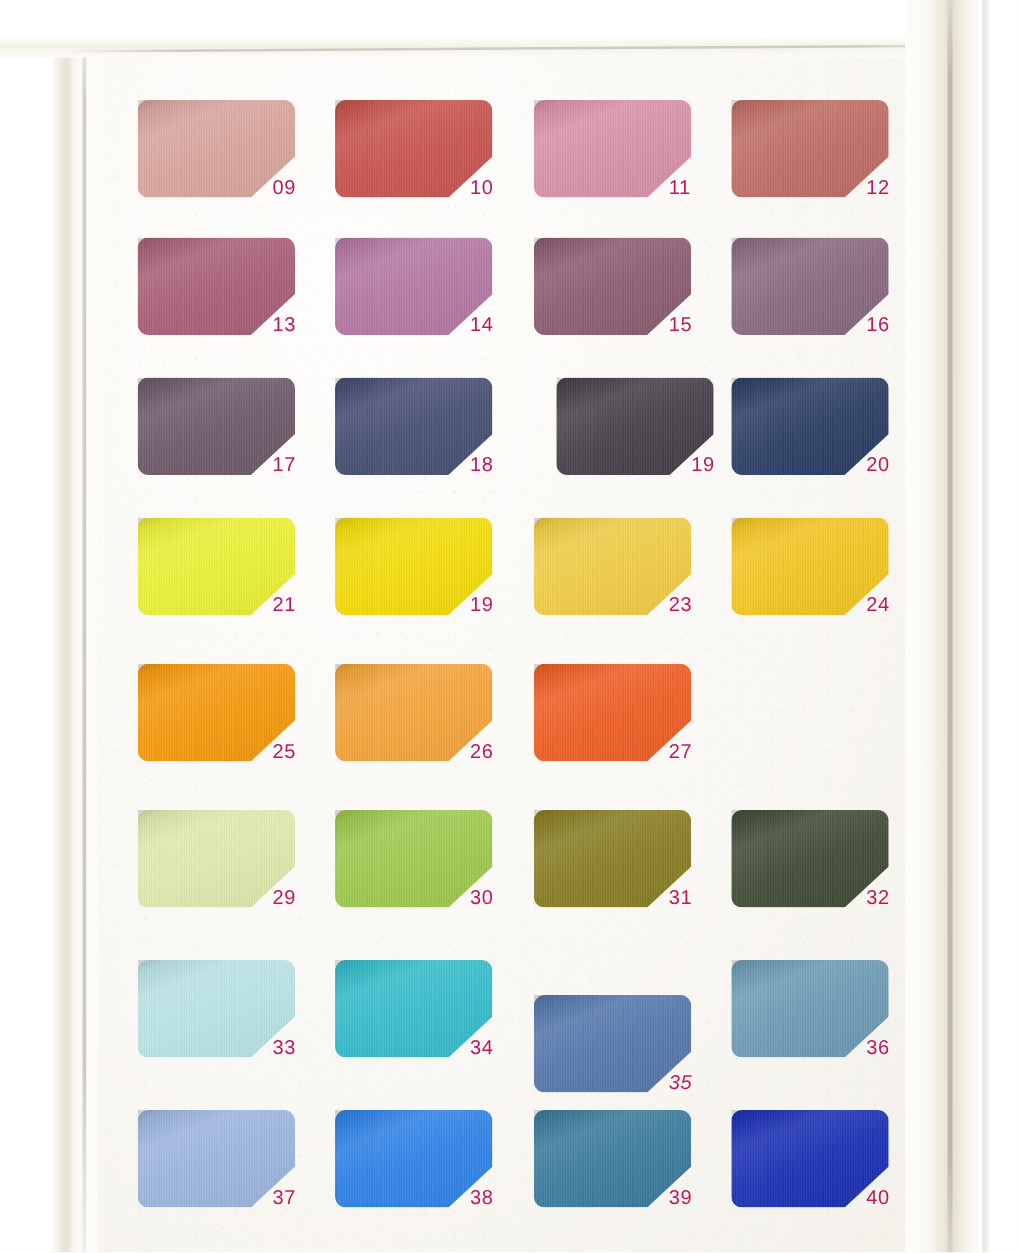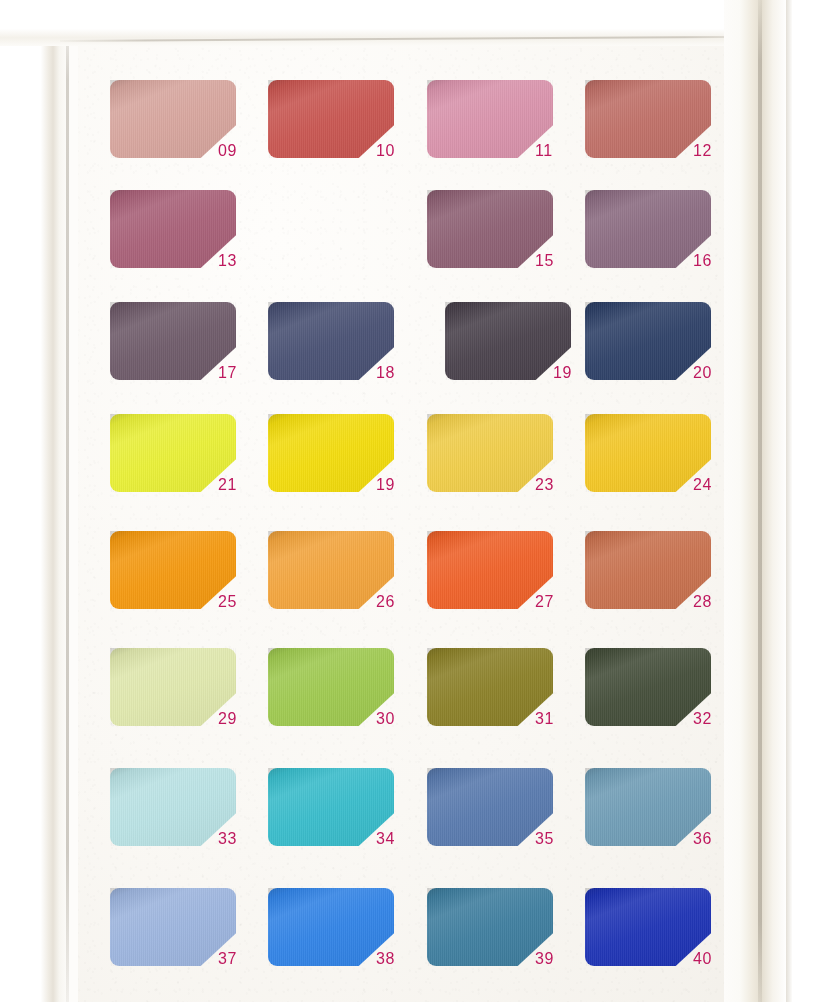--- a/index.html
+++ b/index.html
@@ -176,20 +176,24 @@
         <div class="swatch-label" style="left: 108px; top: 62px; text-align: right;">11</div>
       </div>
       <div class="swatch-cell" style="left: 585px; top: 80px; width: 186px; height: 100px;">
         <div class="swatch" title="terracotta rose" style="width: 126px; height: 78px; background: rgb(191, 110, 102);"></div>
         <div class="swatch-label" style="left: 108px; top: 62px;">12</div>
       </div>
       <div class="swatch-cell" style="left: 110px; top: 190px; width: 186px; height: 100px;">
         <div class="swatch" title="mauve rose" style="width: 126px; height: 78px; background: rgb(168, 95, 119);"></div>
         <div class="swatch-label" style="left: 108px; top: 62px;">13</div>
       </div>
+      <div class="swatch-cell" style="left: 268px; top: 190px; width: 186px; height: 100px;">
+        <div class="swatch" title="orchid" style="width: 126px; height: 78px; background: rgb(180, 120, 164);"></div>
+        <div class="swatch-label" style="left: 108px; top: 62px;">14</div>
+      </div>
       <div class="swatch-cell" style="left: 427px; top: 190px; width: 186px; height: 100px;">
         <div class="swatch" title="plum" style="width: 126px; height: 78px; background: rgb(141, 95, 114);"></div>
         <div class="swatch-label" style="left: 108px; top: 62px;">15</div>
       </div>
       <div class="swatch-cell" style="left: 585px; top: 190px; width: 186px; height: 100px;">
         <div class="swatch" title="muted purple" style="width: 126px; height: 78px; background: rgb(138, 106, 128);"></div>
         <div class="swatch-label" style="left: 108px; top: 62px;">16</div>
       </div>
       <div class="swatch-cell" style="left: 110px; top: 302px; width: 186px; height: 100px;">
         <div class="swatch" title="grey purple" style="width: 126px; height: 78px; background: rgb(109, 89, 104);"></div>
@@ -228,24 +232,20 @@
         <div class="swatch-label" style="left: 108px; top: 62px;">25</div>
       </div>
       <div class="swatch-cell" style="left: 268px; top: 531px; width: 186px; height: 100px;">
         <div class="swatch" title="light orange" style="width: 126px; height: 78px; background: rgb(243, 164, 59);"></div>
         <div class="swatch-label" style="left: 108px; top: 62px;">26</div>
       </div>
       <div class="swatch-cell" style="left: 427px; top: 531px; width: 186px; height: 100px;">
         <div class="swatch" title="vivid orange" style="width: 126px; height: 78px; background: rgb(239, 96, 39);"></div>
         <div class="swatch-label" style="left: 108px; top: 62px;">27</div>
       </div>
-      <div class="swatch-cell" style="left: 585px; top: 531px; width: 186px; height: 100px;">
-        <div class="swatch" title="burnt sienna" style="width: 126px; height: 78px; background: rgb(200, 112, 77);"></div>
-        <div class="swatch-label" style="left: 108px; top: 62px;">28</div>
-      </div>
       <div class="swatch-cell" style="left: 110px; top: 648px; width: 186px; height: 100px;">
         <div class="swatch" title="pale lime" style="width: 126px; height: 78px; background: rgb(224, 232, 173);"></div>
         <div class="swatch-label" style="left: 108px; top: 62px;">29</div>
       </div>
       <div class="swatch-cell" style="left: 268px; top: 648px; width: 186px; height: 100px;">
         <div class="swatch" title="apple green" style="width: 126px; height: 78px; background: rgb(158, 201, 78);"></div>
         <div class="swatch-label" style="left: 108px; top: 62px;">30</div>
       </div>
       <div class="swatch-cell" style="left: 427px; top: 648px; width: 186px; height: 100px;">
         <div class="swatch" title="olive" style="width: 126px; height: 78px; background: rgb(138, 127, 38);"></div>
@@ -256,21 +256,21 @@
         <div class="swatch-label" style="left: 108px; top: 62px;">32</div>
       </div>
       <div class="swatch-cell" style="left: 110px; top: 768px; width: 186px; height: 100px;">
         <div class="swatch" title="pale aqua" style="width: 126px; height: 78px; background: rgb(185, 226, 228);"></div>
         <div class="swatch-label" style="left: 108px; top: 62px;">33</div>
       </div>
       <div class="swatch-cell" style="left: 268px; top: 768px; width: 186px; height: 100px;">
         <div class="swatch" title="turquoise" style="width: 126px; height: 78px; background: rgb(55, 188, 203);"></div>
         <div class="swatch-label" style="left: 108px; top: 62px;">34</div>
       </div>
-      <div class="swatch-cell" style="left: 427px; top: 768px; width: 186px; height: 100px;">
+      <div class="swatch-cell" style="left: 427px; top: 796px; width: 186px; height: 100px; font-style: italic;">
         <div class="swatch" title="denim blue" style="width: 126px; height: 78px; background: rgb(87, 121, 173);"></div>
         <div class="swatch-label" style="left: 108px; top: 62px;">35</div>
       </div>
       <div class="swatch-cell" style="left: 585px; top: 768px; width: 186px; height: 100px;">
         <div class="swatch" title="dusty blue" style="width: 126px; height: 78px; background: rgb(110, 156, 181);"></div>
         <div class="swatch-label" style="left: 108px; top: 62px;">36</div>
       </div>
       <div class="swatch-cell" style="left: 110px; top: 888px; width: 186px; height: 100px;">
         <div class="swatch" title="powder blue" style="width: 126px; height: 78px; background: rgb(156, 180, 222);"></div>
         <div class="swatch-label" style="left: 108px; top: 62px;">37</div>

